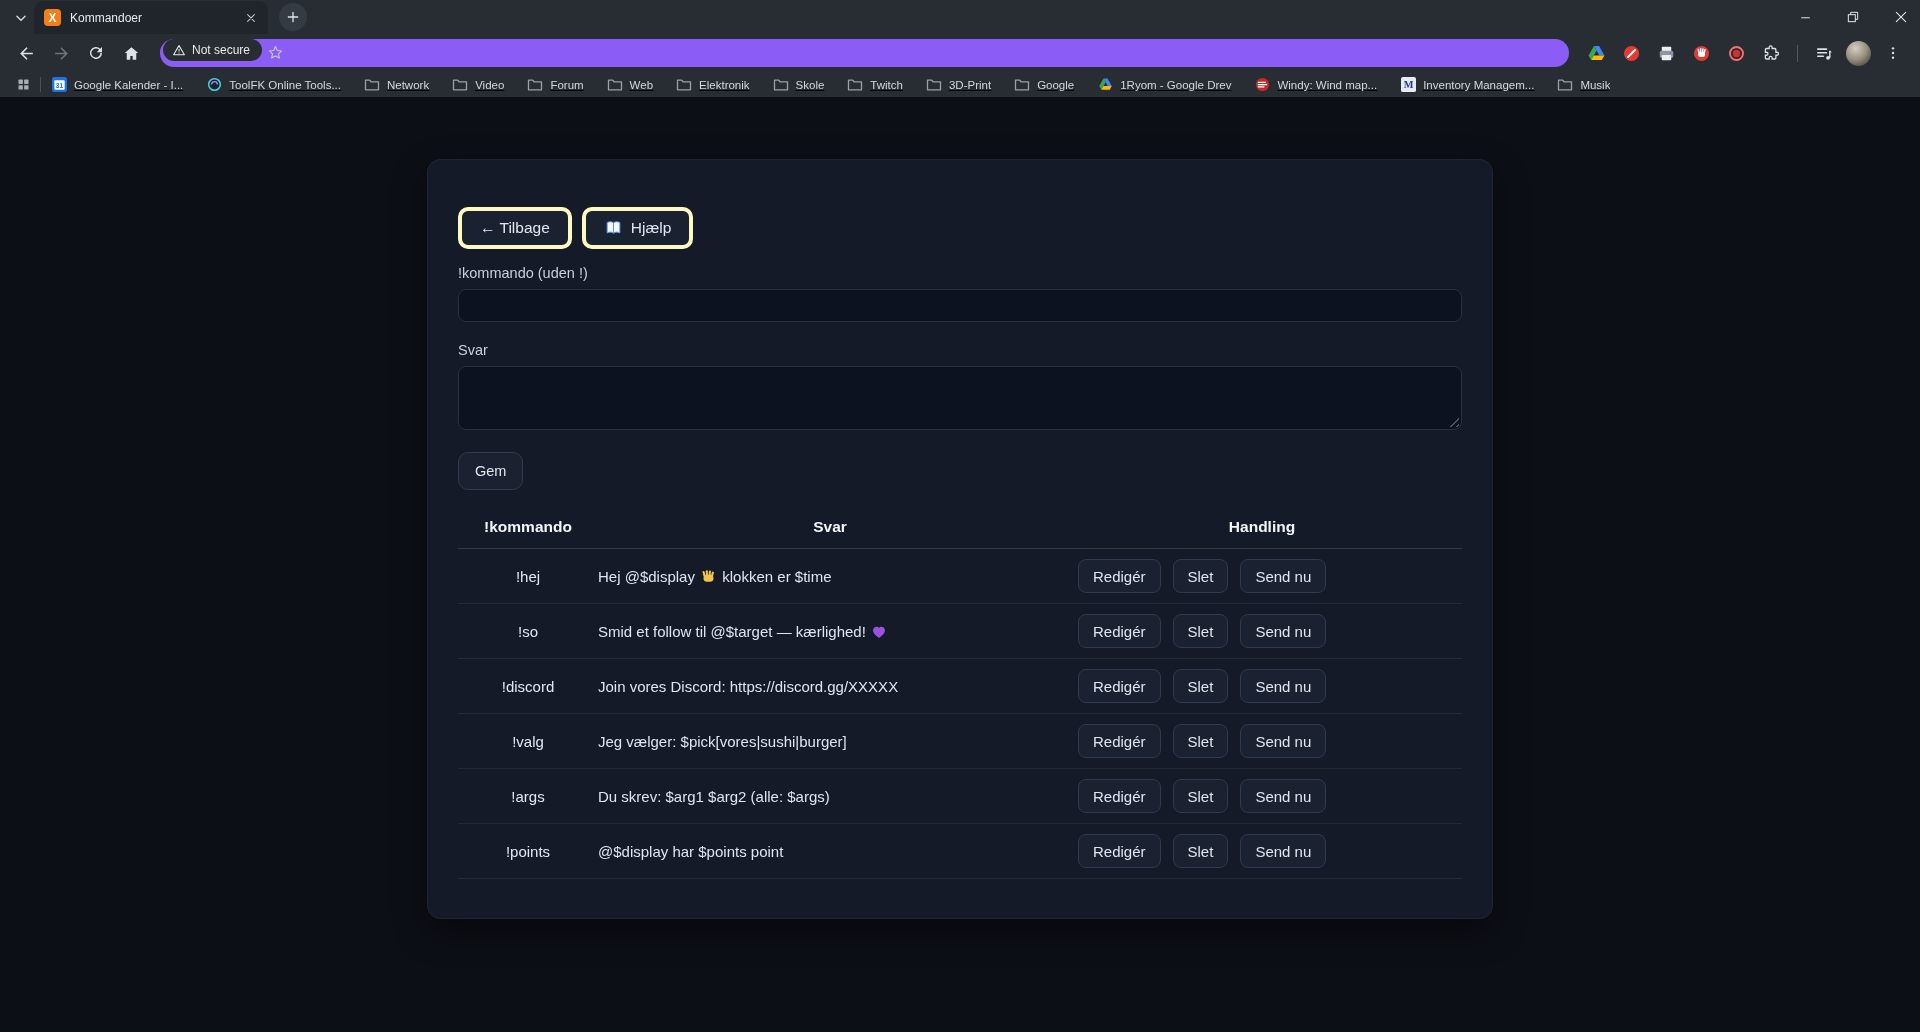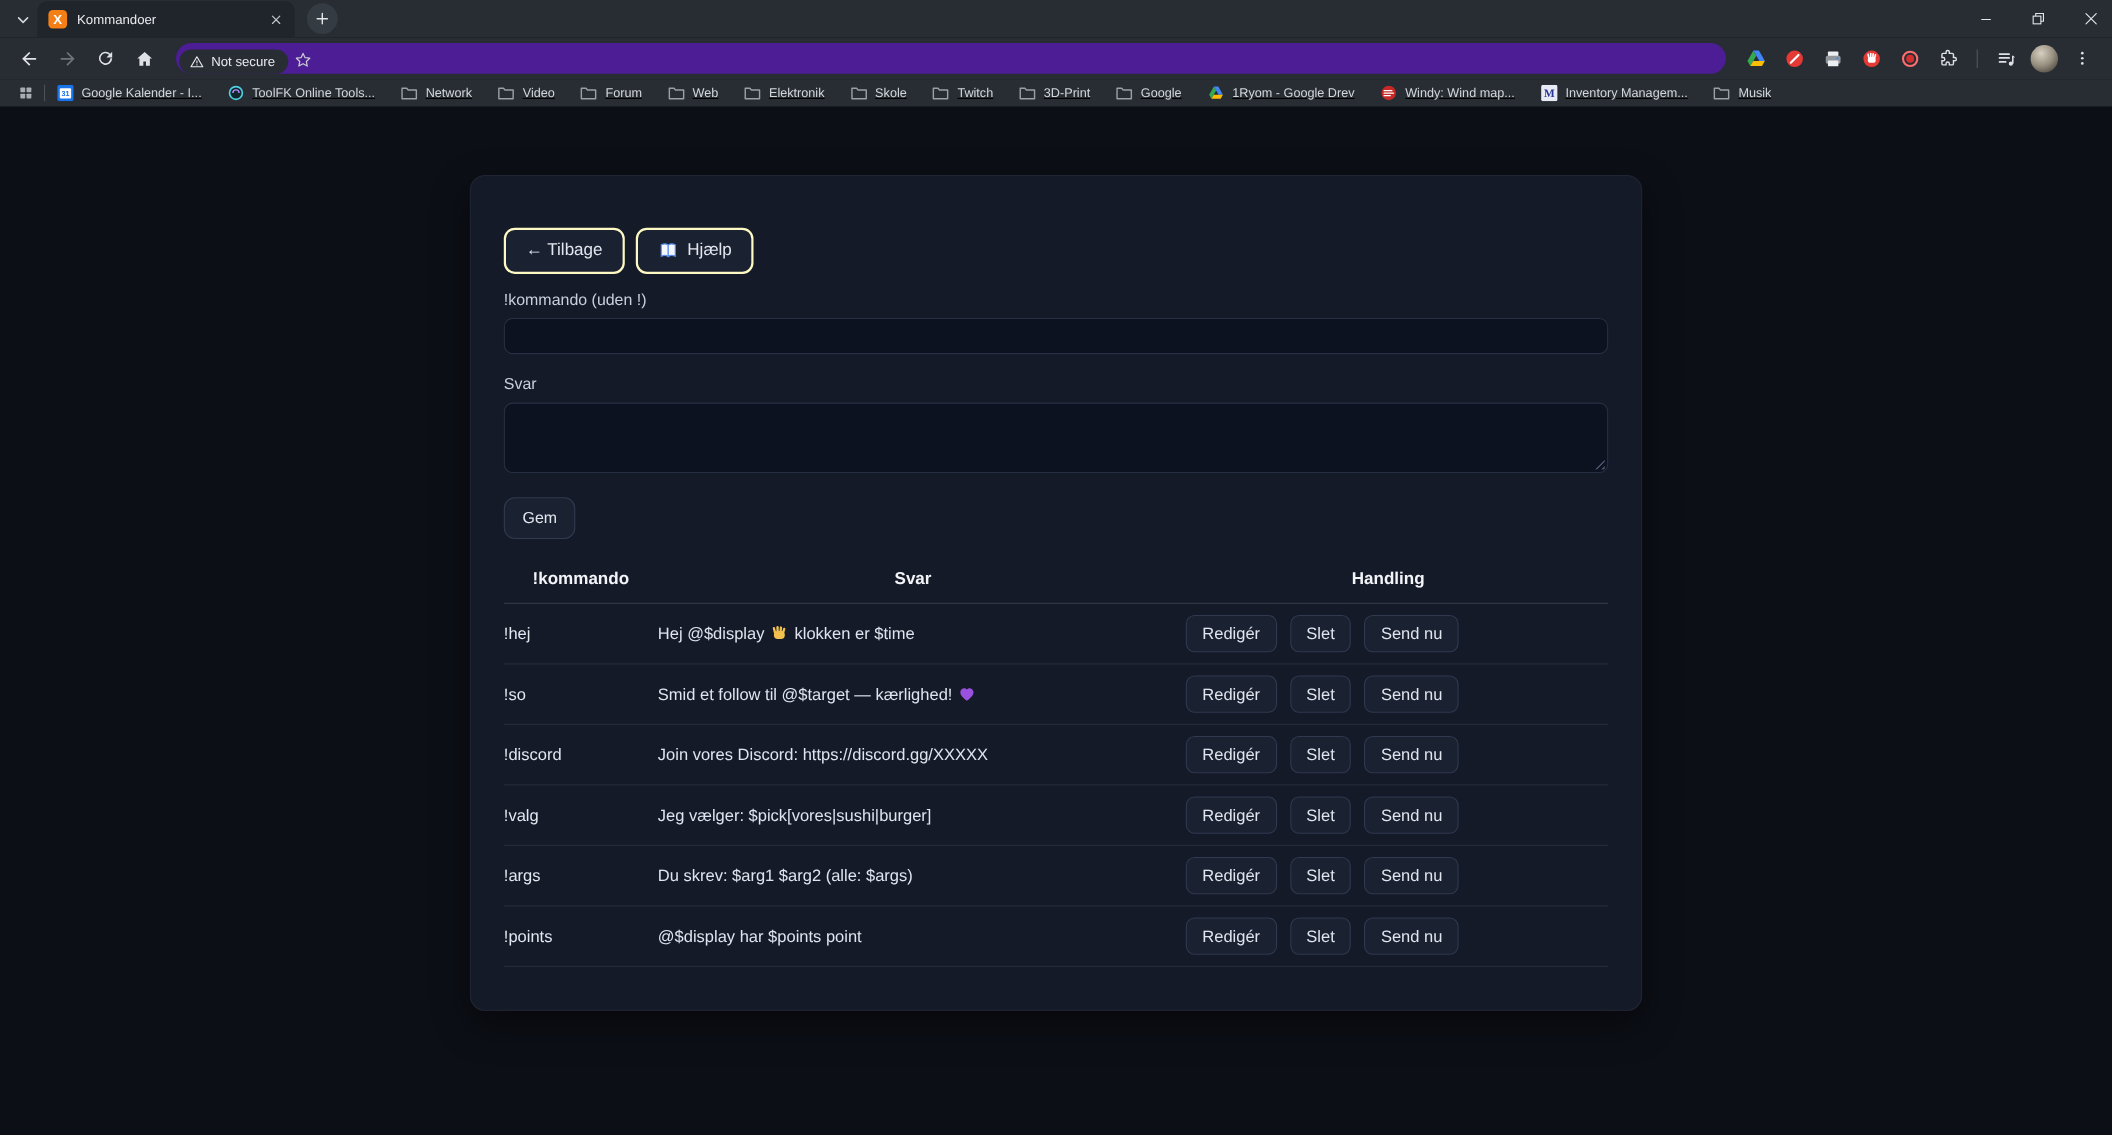--- a/index.html
+++ b/index.html
@@ -22,22 +22,22 @@
   .new-tab { position:absolute; left:279px; top:3px; width:28px; height:28px; border:none;
     border-radius:50%; background:#343B42; display:flex; align-items:center; justify-content:center; cursor:pointer; }
   .win-controls { position:absolute; right:6px; top:4px; display:flex; gap:22px; }
   .win-btn { width:26px; height:26px; border:none; background:transparent; display:flex;
     align-items:center; justify-content:center; cursor:pointer; }
 
   
   .toolbar { height:38px; background:#272D33; display:flex; align-items:center; padding:0 10px; flex:none; }
   .nav-btn { width:32px; height:32px; border:none; background:transparent; border-radius:50%;
     display:flex; align-items:center; justify-content:center; margin-right:3px; cursor:pointer; }
-  .omnibox { flex:1; height:28px; margin:0 14px 0 10px; background:#4c1d95; border-radius:14px;
-    display:flex; align-items:flex-end; padding:0 4px 0 3px; }
+  .omnibox { flex:1; height:28px; margin:0 14px 0 10px; background:#8b5cf6; border-radius:14px;
+    display:flex; align-items:flex-start; padding:0 4px 0 3px; }
   .chip { height:22px; background:#272D33; border-radius:11px; display:flex; align-items:center;
     gap:6px; padding:0 12px 0 9px; color:#E8EAED; font-size:12px; cursor:pointer; }
   .url { color:#E8EAED; font-size:13.5px; margin-left:12px; flex:1; white-space:nowrap; overflow:hidden; }
   .star-btn { width:26px; height:26px; border:none; background:transparent; display:flex;
     align-items:center; justify-content:center; cursor:pointer; }
   .ext-cluster { display:flex; align-items:center; gap:9px; padding-right:4px; }
   .ext-btn { width:26px; height:26px; border:none; background:transparent; display:flex;
     align-items:center; justify-content:center; cursor:pointer; }
   .v-sep { width:1px; height:17px; background:#50565C; margin:0 4px; }
   .avatar { width:25px; height:25px; border-radius:50%; border:none; cursor:pointer;
@@ -54,21 +54,21 @@
   .bm-ic { width:16px; height:16px; display:flex; align-items:center; justify-content:center; flex:none; }
   .bm-label { color:#D3D7DC; font-size:11.5px; }
 
   
   .page { flex:1; background:#0C0F16; overflow:hidden; }
   .card { width:1066px; height:760px; margin:62px auto 0; background:#141A28;
     border:1px solid rgba(255,255,255,0.05); border-radius:14px; padding:26px 30px;
     box-shadow:0 12px 34px rgba(0,0,0,0.45); color:#E3E8F2; }
   .card h1 { font-size:27px; font-weight:700; color:#ECEFF6; height:33px; line-height:33px; }
   .btn-row { display:flex; gap:10px; margin-top:21px; }
-  .pill-btn { background:#1A2130; border:2px solid #fef9c3; border-radius:10px; color:#E2E6EF;
+  .pill-btn { background:#1A2130; border:4px solid #fef9c3; border-radius:10px; color:#E2E6EF;
     font-size:15.5px; padding:0 18px; height:42px; display:flex; align-items:center; gap:8px;
     cursor:pointer; font-family:inherit; }
   .field-label { display:block; font-size:14.5px; color:#C9CFDC; margin-top:16px; height:18px; }
   .field-label.svar { margin-top:20px; }
   .txt-input { width:100%; height:33px; margin-top:6px; background:#0D1220; border:1px solid #272F42;
     border-radius:8px; color:#E6EAF2; font-size:14px; padding:0 10px; font-family:inherit; }
   .txt-area { width:100%; height:64px; margin-top:6px; background:#0D1220; border:1px solid #272F42;
     border-radius:8px; color:#E6EAF2; font-size:14px; padding:7px 10px; resize:none;
     font-family:inherit; display:block; }
   .ta-wrap { position:relative; }
@@ -81,21 +81,21 @@
   
   .cmd-table { margin-top:24px; }
   .thead { display:flex; padding:4px 0 12px; border-bottom:1px solid rgba(255,255,255,0.13);
     font-weight:700; font-size:15.5px; color:#F2F4F8; }
   .thead > div { text-align:center; }
   .col-cmd  { width:140px; flex:none; }
   .col-svar { flex:1; }
   .col-act  { width:400px; flex:none; }
   .trow { display:flex; align-items:center; height:55px;
     border-bottom:1px solid rgba(255,255,255,0.07); font-size:15px; }
-  .cell-cmd { color:#E2E7F0; }
+  .cell-cmd { color:#E2E7F0;text-align:center; }
   .cell-answer { color:#DFE4EE; }
   .cell-actions { display:flex; gap:12px; padding-left:16px; }
   .act-btn { background:#1A2130; border:1px solid #303950; border-radius:8px; color:#E0E5EF;
     font-size:15px; padding:0 14px; height:34px; cursor:pointer; font-family:inherit; }
 
   .emoji { display:inline-block; margin:0 1px; }
   .emoji svg { vertical-align:-3px; }
   svg { display:block; }
   .emoji svg, .rich svg { display:inline; }
 </style>

